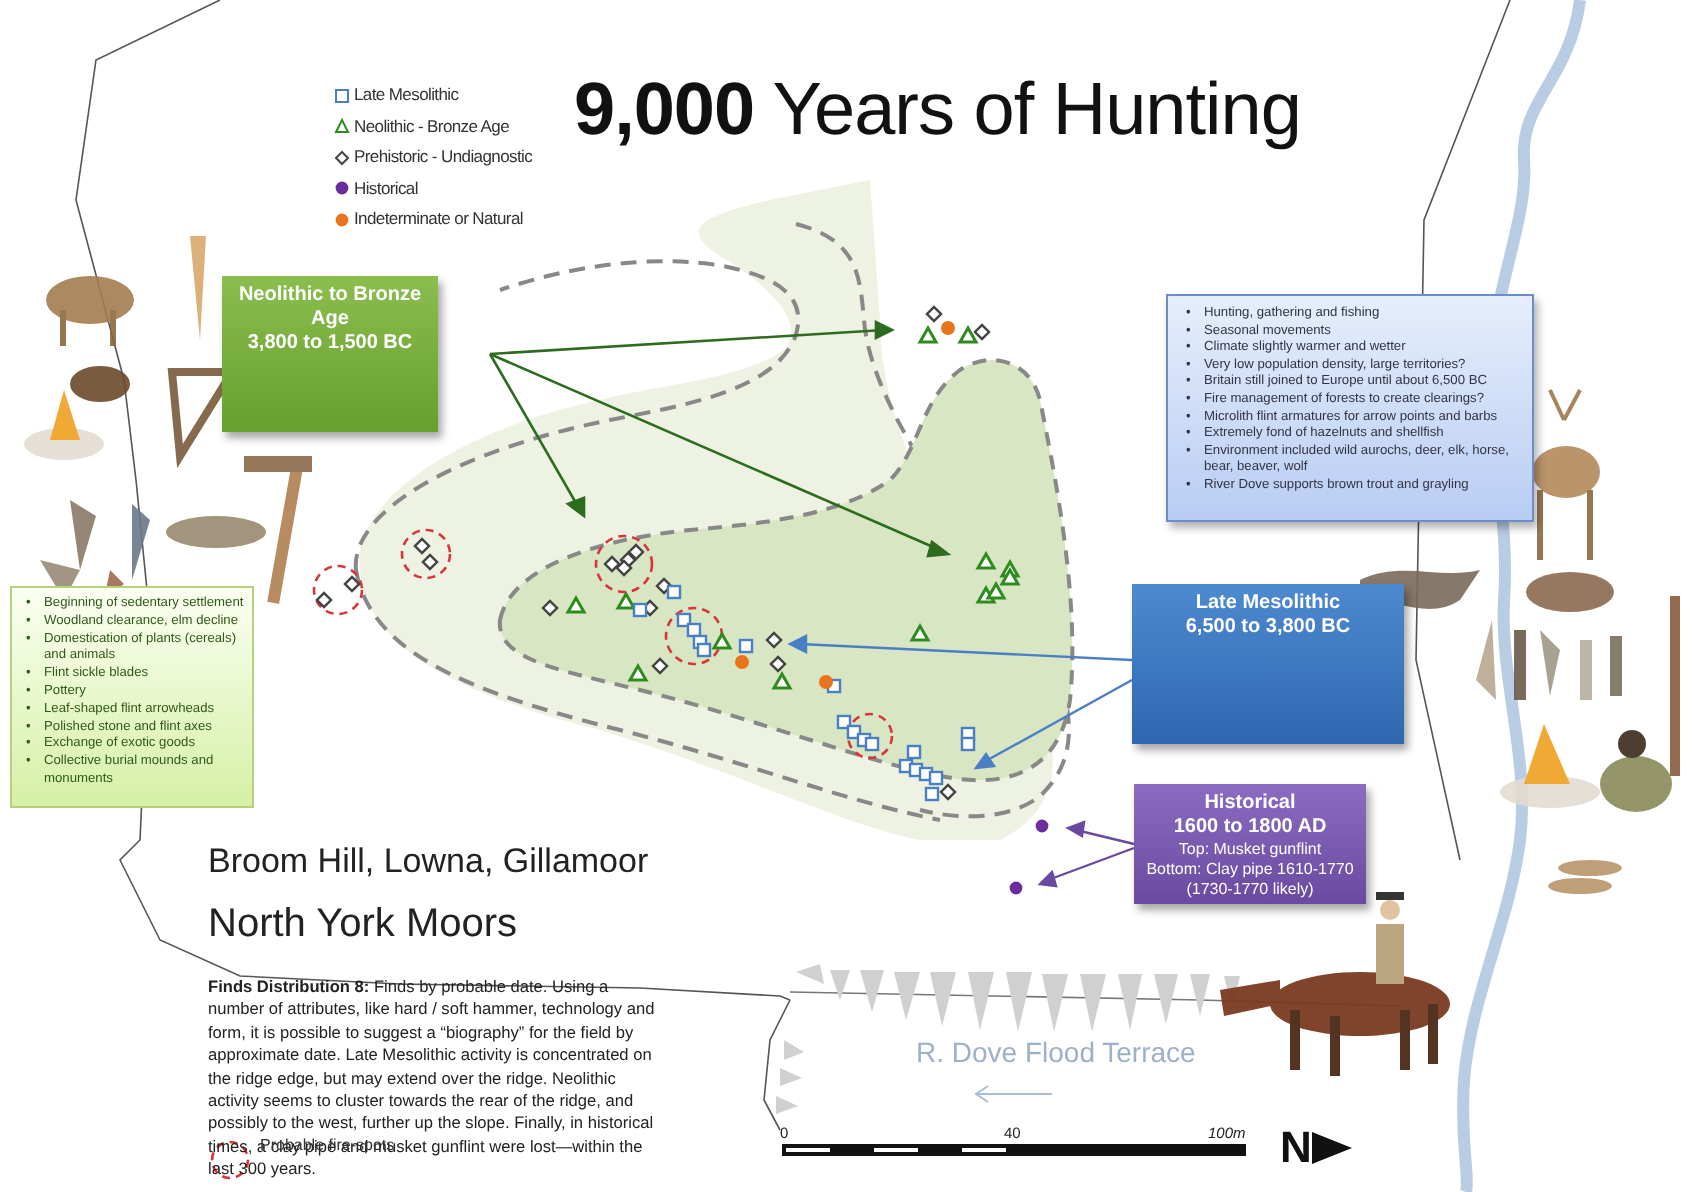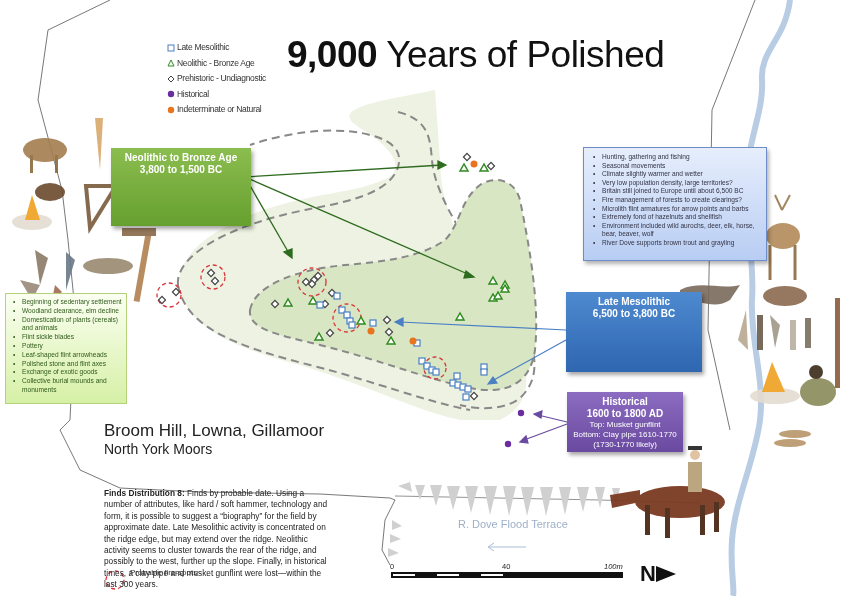--- a/index.html
+++ b/index.html
@@ -7,35 +7,35 @@
   body { position: relative; font-family: "Liberation Sans", sans-serif; color: #222; }
   .abs { position: absolute; }
   svg.map { position: absolute; left: 0; top: 0; width: 848px; height: 596px; }
   .title { left: 287px; top: 34px; font-size: 37px; color: #111; white-space: nowrap; letter-spacing: -0.5px; }
   .title b { font-weight: bold; }
   .legend { left: 167px; top: 40px; font-size: 8.5px; line-height: 15.5px; color: #333; letter-spacing: -0.3px; }
   .legend .row { display: flex; align-items: center; gap: 2px; height: 15.5px; }
   .sym { display: inline-block; width: 8px; height: 8px; }
   .box { font-size: 8px; line-height: 10px; text-align: center; color: #fff; padding: 4px 5px; box-shadow: 2px 3px 4px rgba(0,0,0,0.35); }
   .box .h { font-weight: bold; font-size: 10px; line-height: 12px; }
-  .neo-box { left: 111px; top: 148px; width: 140px; height: 78px; background: linear-gradient(#8bbd4f, #66a02f); }
+  .neo-box { left: 111px; top: 138px; width: 108px; height: 78px; background: linear-gradient(#8bbd4f, #66a02f); }
   .meso-box { left: 566px; top: 292px; width: 136px; height: 80px; background: linear-gradient(#4e8ad0, #2e66b0); }
   .hist-box { left: 567px; top: 392px; width: 116px; height: 60px; background: linear-gradient(#8b6cc0, #6a4aa0); }
   .facts { left: 583px; top: 147px; width: 184px; height: 114px; background: linear-gradient(#e6eefc, #b8cdf3); border: 1px solid #6e8cc8; box-shadow: 2px 3px 4px rgba(0,0,0,0.3); padding: 5px 6px 3px 8px; font-size: 6.6px; line-height: 8.6px; color: #334; }
   .neo-facts { left: 5px; top: 293px; width: 122px; height: 111px; background: linear-gradient(#fbfff2, #d6f0a6); border: 1px solid #b5d27a; padding: 4px 4px 2px 6px; font-size: 6.6px; line-height: 8.8px; color: #3a4; }
   .neo-facts { color: #2f5a1a; }
   ul.b { list-style: none; }
   ul.b li { position: relative; padding-left: 10px; }
   ul.b li::before { content: "•"; position: absolute; left: 1px; }
   .site { left: 104px; top: 421px; font-size: 17px; color: #222; }
-  .site2 { left: 104px; top: 441px; font-size: 14px; color: #222; }
+  .site2 { left: 104px; top: 451px; font-size: 20px; color: #222; }
   .desc { left: 104px; top: 488px; width: 230px; font-size: 8.3px; line-height: 11.4px; color: #222; }
   .desc b { font-weight: bold; }
   .fire-key { left: 104px; top: 568px; font-size: 8px; color: #333; display: flex; gap: 8px; }
-  .terrace { left: 458px; top: 518px; font-size: 11px; color: #9eb0c8; }
+  .terrace { left: 458px; top: 518px; font-size: 14px; color: #9eb0c8; }
   .scale-lbl { font-size: 7.5px; color: #222; }
   .north { left: 640px; top: 561px; font-size: 22px; font-weight: bold; color: #111; display: flex; align-items: center; }
 </style>
 </head>
 <body>
 
 <svg class="map" viewBox="0 0 848 596">
 
   <polyline points="110,0 48,30 38,100 62,190 68,240 75,310 70,420 60,430 80,470 120,488 200,492 320,494 390,498 395,500" fill="none" stroke="#555" stroke-width="0.8"></polyline>
   <polyline points="395,500 385,520 382,550 390,565" fill="none" stroke="#555" stroke-width="0.8"></polyline>
@@ -226,21 +226,21 @@
     <rect x="665" y="508" width="5" height="30" fill="#4a2a18"></rect>
     <rect x="700" y="505" width="5" height="30" fill="#4a2a18"></rect>
     <rect x="714" y="502" width="5" height="30" fill="#4a2a18"></rect>
     <polygon points="640,490 610,495 612,508 640,502" fill="#7a3a22"></polygon>
     <rect x="688" y="462" width="14" height="30" fill="#b8a27a"></rect>
     <circle cx="695" cy="455" r="5" fill="#e0c0a0"></circle>
     <rect x="688" y="446" width="14" height="4" fill="#2a2a2a"></rect>
   </g>
 </svg>
 
-<div class="abs title"><b>9,000</b><span> Years of Polished</span></div>
+<div class="abs title"><b>9,000</b><span> Years of Hunting</span></div>
 
 <div class="abs legend">
   <div class="row">
     <svg class="sym" viewBox="0 0 8 8">
         <rect x="1" y="1" width="6" height="6" fill="#fff" stroke="#4a7fc4" stroke-width="1"></rect>
       </svg>
     <span>Late Mesolithic</span>
   </div>
   <div class="row">
     <svg class="sym" viewBox="0 0 8 8">

